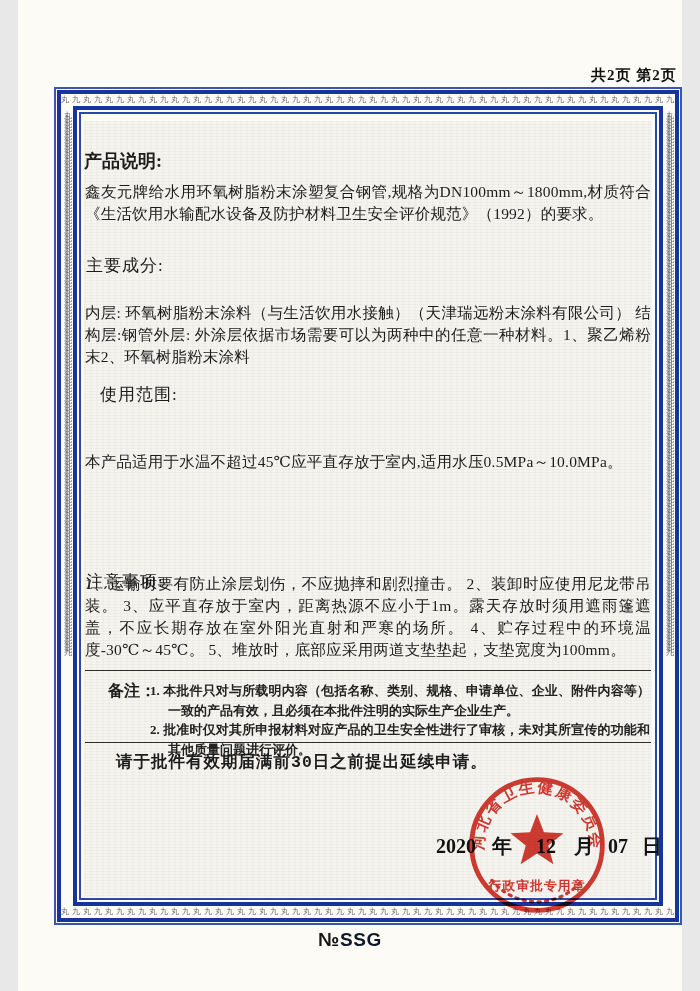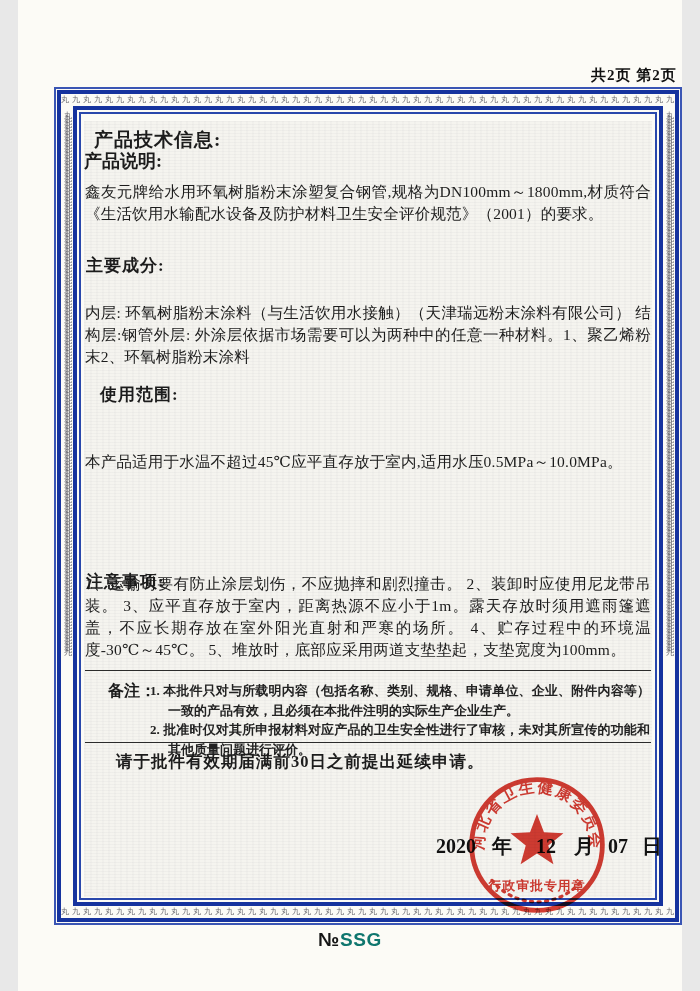--- a/index.html
+++ b/index.html
@@ -39,21 +39,21 @@
   .content {
     position:absolute; left:66px; top:121px; width:568px; height:776px;
     background:#f5f4ef;
     background-image:
       repeating-linear-gradient(180deg, rgba(120,120,135,.05) 0 1px, transparent 1px 3px),
       repeating-linear-gradient(90deg, rgba(120,120,135,.035) 0 2px, transparent 2px 6px);
   }
   .abs { position:absolute; }
   .h-title  { font-size:19px; font-weight:bold; letter-spacing:1px; }
   .h-sub    { font-size:18px; font-weight:bold; }
-  .h-sec    { font-size:17px; font-weight:bold; letter-spacing:1px; }
+  .h-sec    { font-size:17px; font-weight:normal; letter-spacing:1px; }
   .para     { font-size:15.5px; line-height:22px; text-align:justify; letter-spacing:.2px; }
   .rule     { border:none; border-top:1.5px solid #2b2b2b; width:566px; }
   .remarks-label { font-size:16px; font-weight:bold; }
   .remark-item {
     font-size:13px; line-height:19.5px; font-weight:bold; color:#222;
     padding-left:18px; text-indent:-18px; text-align:justify;
   }
   .renewal { font-size:16.5px; font-weight:bold; letter-spacing:1px; }
   .date-row { display:flex; align-items:baseline; font-size:20px; font-weight:bold; color:#111; }
   .date-row span { display:inline-block; }
@@ -67,21 +67,21 @@
   .stamp text, .stamp textPath {
     font-family:"Liberation Serif","DejaVu Serif",serif; font-weight:bold;
   }
   
   .serial {
     position:absolute; left:0; right:0; top:929px; text-align:center;
     font-family:"Liberation Sans","DejaVu Sans",sans-serif;
     font-size:19px; font-weight:bold; letter-spacing:.5px;
   }
   .serial .no { color:#151515; }
-  .serial .val { color:#0f766e; }
+  .serial .val { color:#0f172a; }
 </style>
 </head>
 <body>
 
 <div class="page">
 
   <div class="pagination">共2页  第2页</div>
 
   <div class="frame-outer">
     <div class="frame-outer2">
@@ -92,25 +92,24 @@
         <div class="micro right">丸九丸九丸九丸九丸九丸九丸九丸九丸九丸九丸九丸九丸九丸九丸九丸九丸九丸九丸九丸九丸九丸九丸九丸九丸九丸九丸九丸九丸九丸九丸九丸九丸九丸九丸九丸九丸九丸九丸九丸九丸九丸九丸九丸九丸九丸九丸九丸九丸九丸九丸九丸九丸九丸九丸九丸九丸九丸九丸九丸九丸九丸九丸九丸九丸九丸九丸九丸九丸九丸九丸九丸九丸九丸九丸九丸九丸九丸九丸九丸九丸九丸九丸九丸九丸九丸九丸九丸九丸九丸九</div>
       </div>
       <div class="frame-inner">
         <div class="frame-inner2"></div>
       </div>
     </div>
   </div>
 
   <div class="content">
 
-    <div class="abs h-title" style="left:10px; top:6px;">产品技术信息:</div>
 
     <div class="abs h-sub" style="left:0px; top:28px;">产品说明:</div>
 
-    <div class="abs para" style="left:1px; top:60px; width:566px;">鑫友元牌给水用环氧树脂粉末涂塑复合钢管,规格为DN100mm～1800mm,材质符合《生活饮用水输配水设备及防护材料卫生安全评价规范》（2001）的要求。</div>
+    <div class="abs para" style="left:1px; top:60px; width:566px;">鑫友元牌给水用环氧树脂粉末涂塑复合钢管,规格为DN100mm～1800mm,材质符合《生活饮用水输配水设备及防护材料卫生安全评价规范》（1992）的要求。</div>
 
     <div class="abs h-sec" style="left:2px; top:133px;">主要成分:</div>
 
     <div class="abs para" style="left:1px; top:181px; width:566px;">内层: 环氧树脂粉末涂料（与生活饮用水接触）（天津瑞远粉末涂料有限公司） 结构层:钢管外层: 外涂层依据市场需要可以为两种中的任意一种材料。1、聚乙烯粉末2、环氧树脂粉末涂料</div>
 
     <div class="abs h-sec" style="left:16px; top:262px;">使用范围:</div>
 
     <div class="abs para" style="left:1px; top:330px; width:566px;">本产品适用于水温不超过45℃应平直存放于室内,适用水压0.5MPa～10.0MPa。</div>
 
     <div class="abs h-sec" style="left:2px; top:405px;margin-top:44px;">注意事项:</div>
@@ -121,21 +120,21 @@
 
     <div class="abs remarks-label" style="left:24px; top:560px;">备注：</div>
 
     <div class="abs" style="left:66px; top:560px; width:500px;">
       <div class="remark-item"><span>1.</span> <span>本批件只对与所载明内容（包括名称、类别、规格、申请单位、企业、附件内容等）一致的产品有效，且必须在本批件注明的实际生产企业生产。</span></div>
       <div class="remark-item"><span>2.</span> <span>批准时仅对其所申报材料对应产品的卫生安全性进行了审核，未对其所宣传的功能和其他质量问题进行评价。</span></div>
     </div>
 
     <hr class="abs rule" style="left:1px; top:621px;">
 
-    <div class="abs renewal" style="left:32px; top:630px;">请于批件有效期届满前30日之前提出延续申请。</div>
+    <div class="abs renewal" style="left:32px; top:630px;font-family:Liberation Mono, monospace;">请于批件有效期届满前30日之前提出延续申请。</div>
 
     <div class="abs date-row" style="left:352px; top:712px;">
       <span class="dgap-a">2020</span>
       <span class="dgap-b">年</span>
       <span class="dgap-c">12</span>
       <span class="dgap-d">月</span>
       <span class="dgap-d">07</span>
       <span>日</span>
     </div>
 

